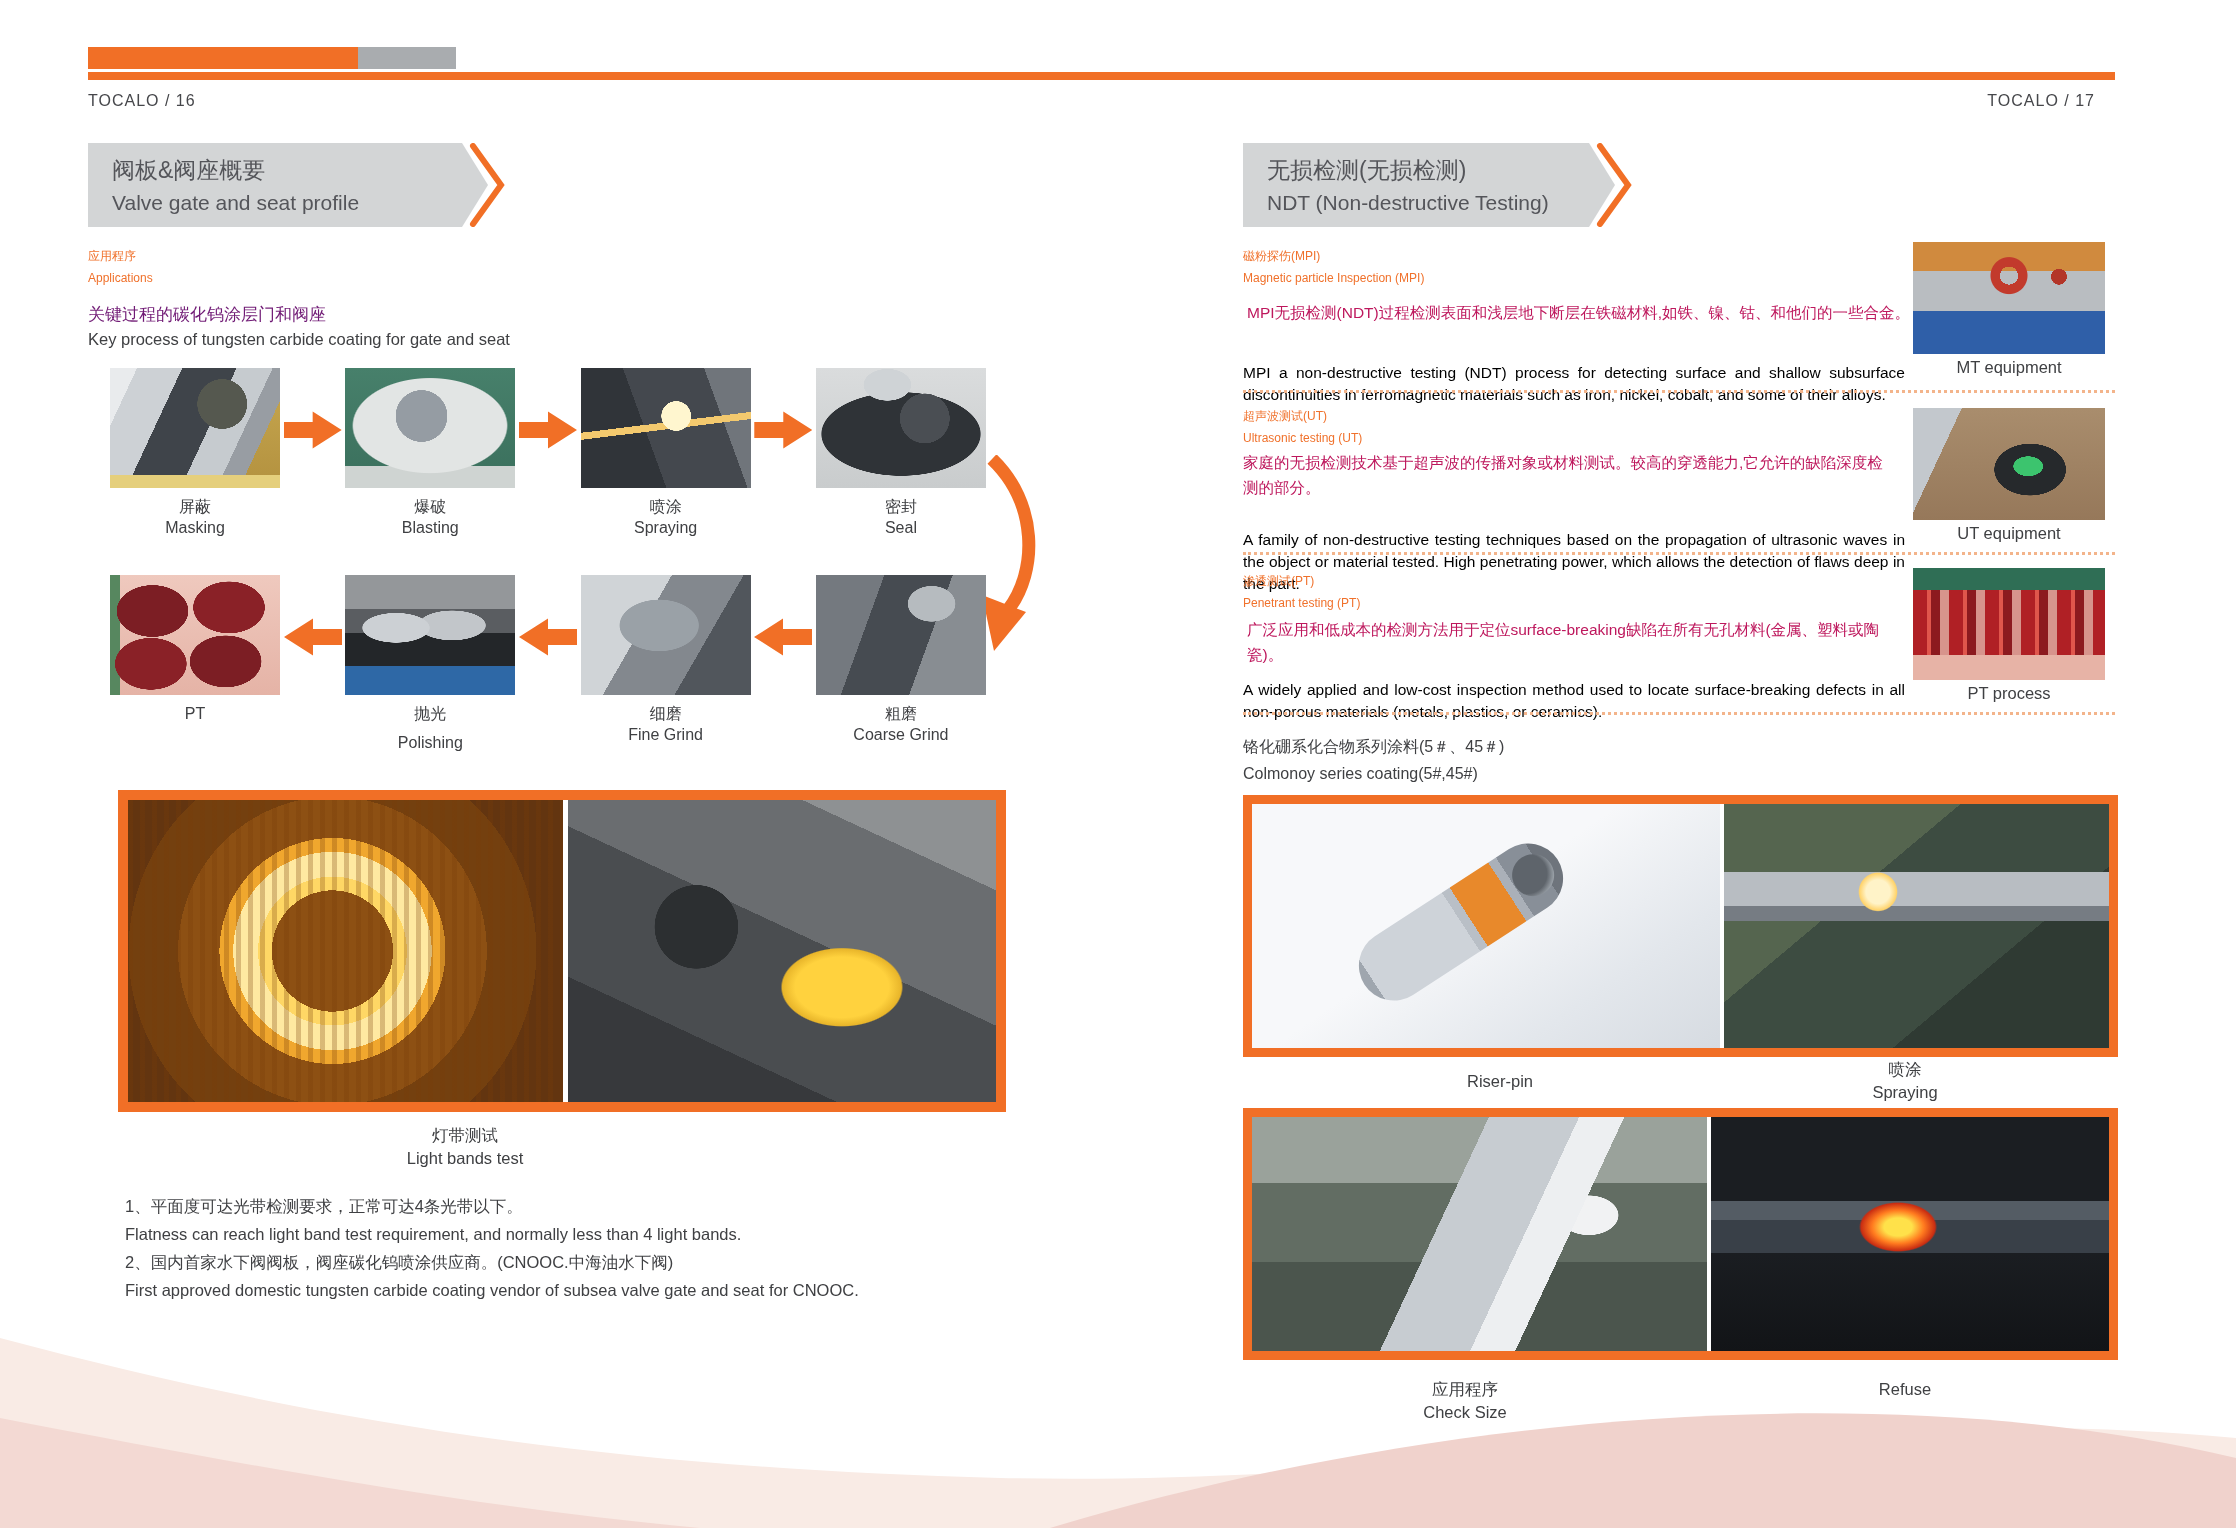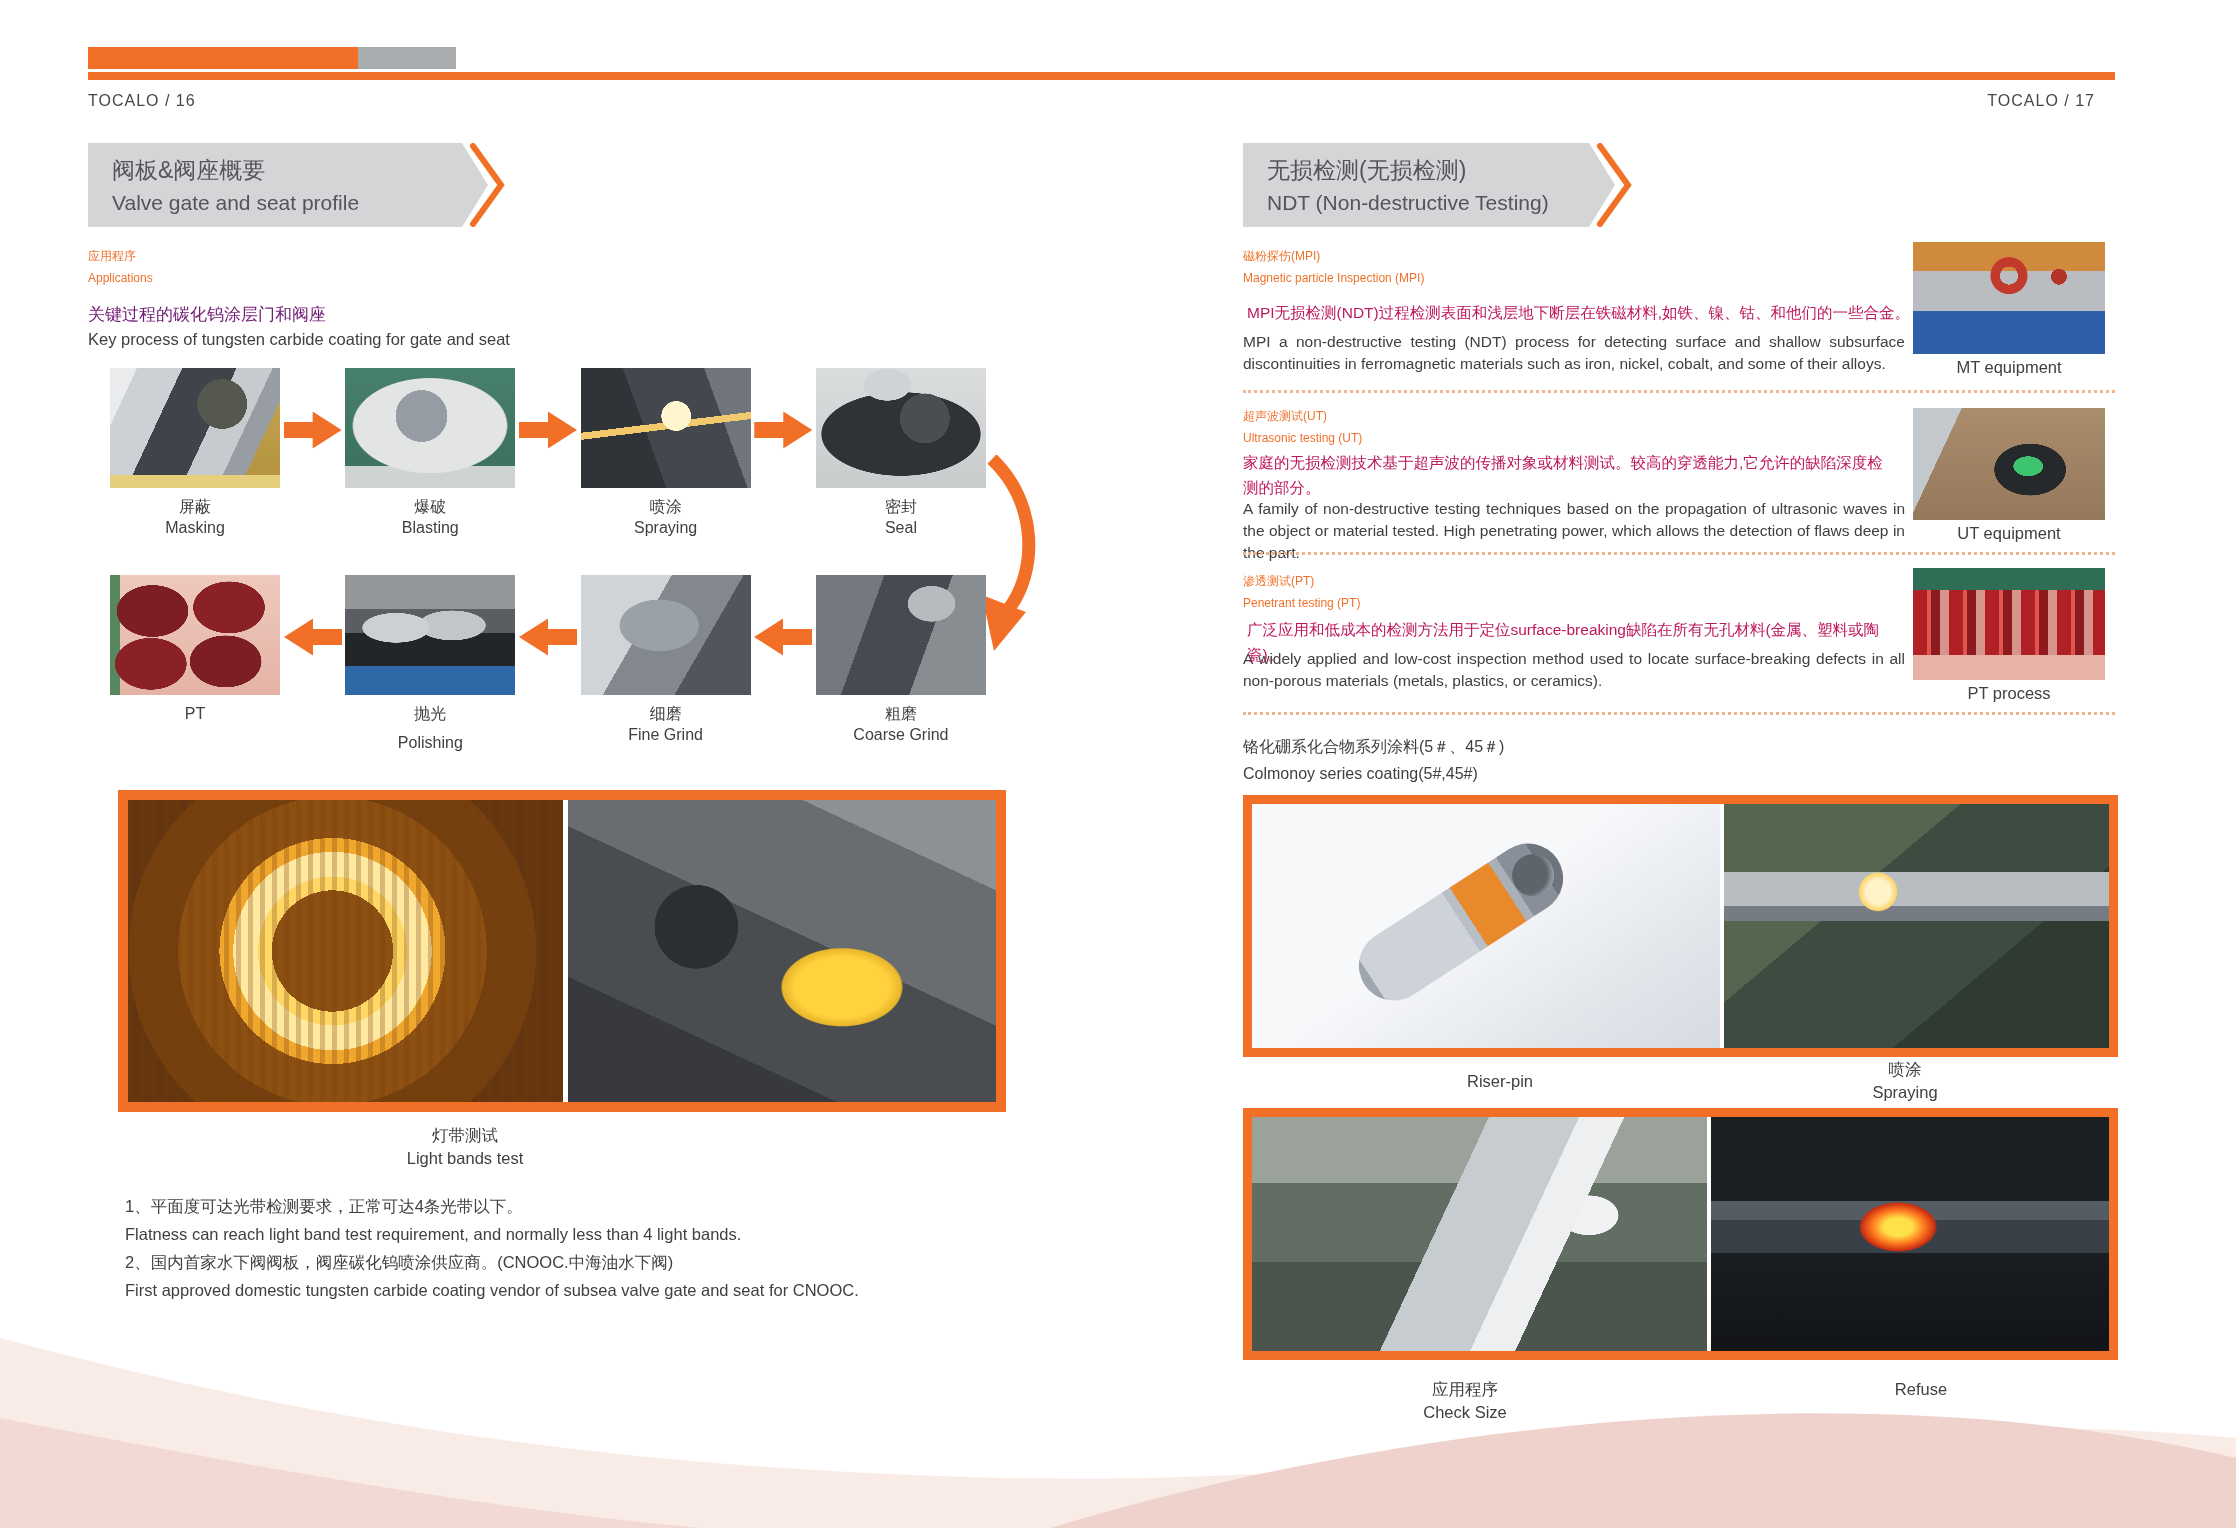--- a/index.html
+++ b/index.html
@@ -86,21 +86,21 @@
     radial-gradient(circle 42px at 30% 42%, #2c2f31 99%, transparent),
     radial-gradient(ellipse 85px 55px at 64% 62%, #ffd23e 0 55%, #e8b52a 70%, transparent 72%),
     linear-gradient(205deg, #8e9193 0 18%, #6a6d70 18% 45%, #4a4d50 45% 75%, #37393c 75%);}
   .lb-cap{left:465px;top:1124px;transform:translateX(-50%);text-align:center;
           font-size:16.5px;line-height:23px;color:#3f4043;}
 
   .note{font-size:16.5px;line-height:28px;color:#3f4043;}
 
   
   .ndt-zh{font-size:15.5px;line-height:25px;color:#be185d;width:665px;}
-  .ndt-en{font-size:15.5px;line-height:22px;color:#404040;width:662px;text-align:justify;}
+  .ndt-en{font-size:15.5px;line-height:22px;color:#000000;width:662px;text-align:justify;margin-top:31px;}
   .sidephoto{width:192px;height:112px;}
   .sidecap{width:192px;text-align:center;font-size:16.5px;color:#3f4043;}
   .dotsep{left:1243px;width:872px;height:0;border-top:3px dotted #f3b48b;}
 
   .ph-mt{background:
     radial-gradient(circle at 50% 30%, rgba(0,0,0,0) 0 9px, #c23a2c 9px 18px, rgba(0,0,0,0) 19px),
     radial-gradient(circle 8px at 76% 31%, #b33528 98%, transparent),
     linear-gradient(#d08a3e 0 26%, #b9bdc1 26% 62%, #2f5fa8 62%);}
   .ph-ut{background:
     radial-gradient(ellipse 15px 10px at 60% 52%, #3cc46e 98%, transparent),
@@ -290,21 +290,21 @@
   </div>
 
   <div class="abs gal gal2">
     <div class="ph-check"></div>
     <div class="ph-refuse"></div>
   </div>
   <div class="abs gcap" style="left:1465px;top:1378px;">
     <div>应用程序</div>
     <div>Check Size</div>
   </div>
-  <div class="abs gcap" style="left:1905px;top:1378px;margin-left:16px;">Refuse</div>
+  <div class="abs gcap" style="left:1905px;top:1378px;">Refuse</div>
 
   <svg class="abs" style="left:0;bottom:0;" width="2236" height="300" viewBox="0 0 2236 300">
     <path d="M0,300 L0,110 C300,190 600,240 1000,250 C1450,260 1800,170 2236,210 L2236,300 Z" fill="#f9ebe5"></path>
     <path d="M0,300 L0,190 C260,240 480,280 700,300 Z" fill="#f3d9d3"></path>
     <path d="M1050,300 C1450,180 1900,150 2236,230 L2236,300 Z" fill="#f0d2cc"></path>
   </svg>
 
 </div>
 
 </body></html>

